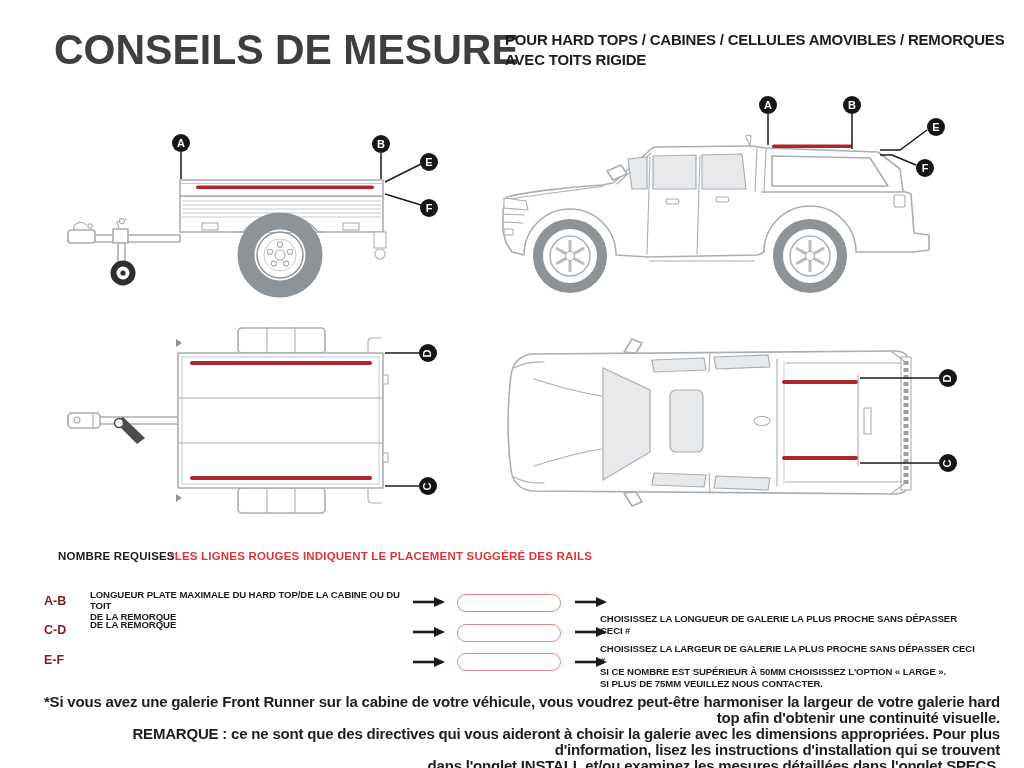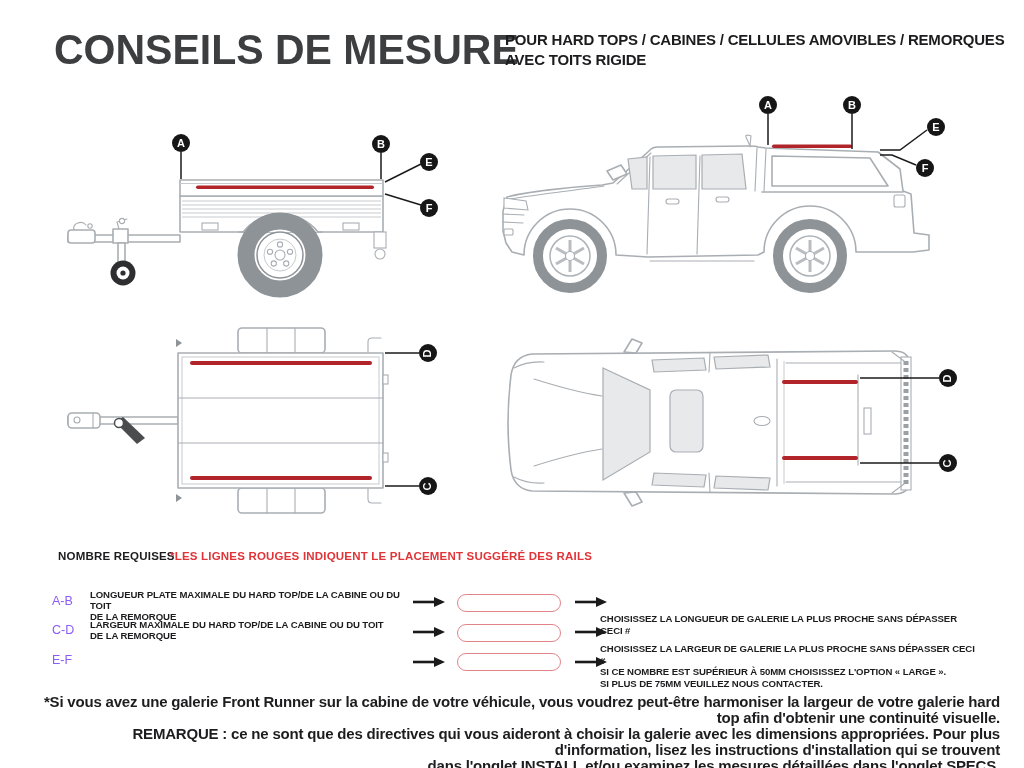--- a/index.html
+++ b/index.html
@@ -22,21 +22,21 @@
 
   .marker { position:absolute; width:18px; height:18px; border-radius:50%; background:#161616;
             color:#ffffff; display:flex; align-items:center; justify-content:center;
             font-size:11px; font-weight:bold; }
   .marker span { display:block; line-height:1; }
   .marker span.rot { transform:rotate(-90deg); }
 
   .m-heading { position:absolute; left:58px; top:550px; font-size:11.5px; font-weight:bold; color:#1c1c1e; letter-spacing:0.2px; }
   .m-note    { position:absolute; left:170px; top:550px; font-size:11.5px; font-weight:bold; color:#e03438; letter-spacing:0.2px; }
 
-  .row-id   { position:absolute; left:52px; font-size:12.5px; font-weight:normal; color:#8b5cf6; }
+  .row-id   { position:absolute; left:44px; font-size:12.5px; font-weight:bold; color:#7f1d1d; }
   .row-desc { position:absolute; left:90px; width:330px; font-size:9.6px; font-weight:bold;
               color:#1c1c1e; line-height:11px; letter-spacing:-0.1px; }
   .row-res  { position:absolute; left:600px; width:380px; font-size:9.6px; font-weight:bold;
               color:#1c1c1e; line-height:12px; letter-spacing:-0.1px;margin-top:16px; }
   .pill { position:absolute; left:457px; width:104px; height:18px; border:1.5px solid #e2858a;
           border-radius:10px; background:#ffffff; }
   .arrow { position:absolute; width:34px; height:12px; }
 
   .footnote { position:absolute; left:40px; top:694px; width:960px; font-size:15px;
               font-weight:bold; color:#1d1d1f; line-height:16px; letter-spacing:-0.2px;text-align:right; }
@@ -295,21 +295,20 @@
   </svg>
   <div class="pill" style="top:594px;"></div>
   <svg class="arrow" style="left:574px; top:596px;" viewBox="0 0 34 12">
     <line x1="1" y1="6" x2="23" y2="6" stroke="#1a1a1a" stroke-width="2.6"></line>
       <polygon points="22,1 33,6 22,11" fill="#1a1a1a"></polygon>
   </svg>
   <div class="row-res" style="top:597px;">CHOISISSEZ LA LONGUEUR DE GALERIE LA PLUS PROCHE SANS DÉPASSER CECI #</div>
 
   <div class="row-id" style="top:623px;">C-D</div>
   <div class="row-desc" style="top:619px;">
-    <div>LARGEUR MAXIMALE DU HARD TOP/DE LA CABINE OU DU TOIT</div>
     <div>DE LA REMORQUE</div>
   </div>
   <svg class="arrow" style="left:412px; top:626px;" viewBox="0 0 34 12">
     <line x1="1" y1="6" x2="23" y2="6" stroke="#1a1a1a" stroke-width="2.6"></line>
       <polygon points="22,1 33,6 22,11" fill="#1a1a1a"></polygon>
   </svg>
   <div class="pill" style="top:624px;"></div>
   <svg class="arrow" style="left:574px; top:626px;" viewBox="0 0 34 12">
     <line x1="1" y1="6" x2="23" y2="6" stroke="#1a1a1a" stroke-width="2.6"></line>
       <polygon points="22,1 33,6 22,11" fill="#1a1a1a"></polygon>

